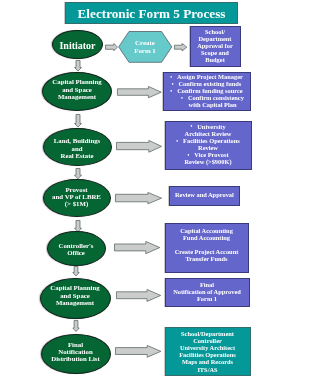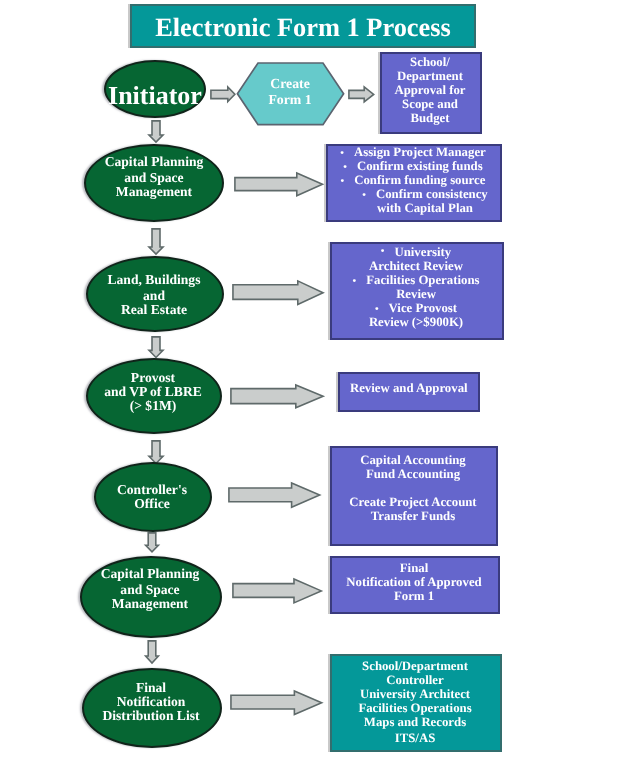--- a/index.html
+++ b/index.html
@@ -21,25 +21,25 @@
   .tbox{background:#049899;border:1px solid #336e6e;box-shadow:-1px 0 0 #c9c9c9;}
   svg.arrow{position:absolute;overflow:visible;}
 </style>
 </head>
 <body>
 
 <div id="canvas">
 
   <div class="shape title-bar" style="left:65px;top:2px;width:173px;height:22px;"></div>
   <div class="lbl" style="left:65px;top:2px;width:173px;height:22px;font-size:13.2px;">
-    <div class="aline" style="top:4.2px;">Electronic Form 1 Process</div>
+    <div class="aline" style="top:4.2px;">Electronic Form 5 Process</div>
   </div>
 
   <div class="shape ell" style="left:52px;top:30px;width:51px;height:29px;"></div>
-  <div class="lbl" style="left:52px;top:30px;width:51px;height:29px;font-size:13px;text-decoration:underline;">
+  <div class="lbl" style="left:52px;top:30px;width:51px;height:29px;font-size:10px;text-decoration:underline;">
     <div class="aline" style="top:10.0px;">Initiator</div>
   </div>
   <svg class="arrow" style="left:105.4px;top:42.8px;width:12.90px;height:8.20px;" viewBox="0 0 12.90 8.20">
     <path d="M0.45 2.10 L8.90 2.10 L8.90 0.45 L12.45 4.10 L8.90 7.75 L8.90 6.30 L0.45 6.30 Z" fill="#cacdcc" stroke="#5f6a6a" stroke-width="0.8"></path>
   </svg>
   <svg class="shape" style="left:118px;top:31px;width:55px;height:32px;" viewBox="0 0 55 32">
     <path d="M11 0.5 L43.5 0.5 L53.8 15.9 L43.5 31.3 L11 31.3 L0.7 15.9 Z" fill="#66cacb" stroke="#5b6470" stroke-width="0.85"></path>
   </svg>
   <div class="lbl" style="left:118px;top:31px;width:54px;height:32px;font-size:6.9px;">
     <div class="aline" style="top:8.4px;">Create</div>

